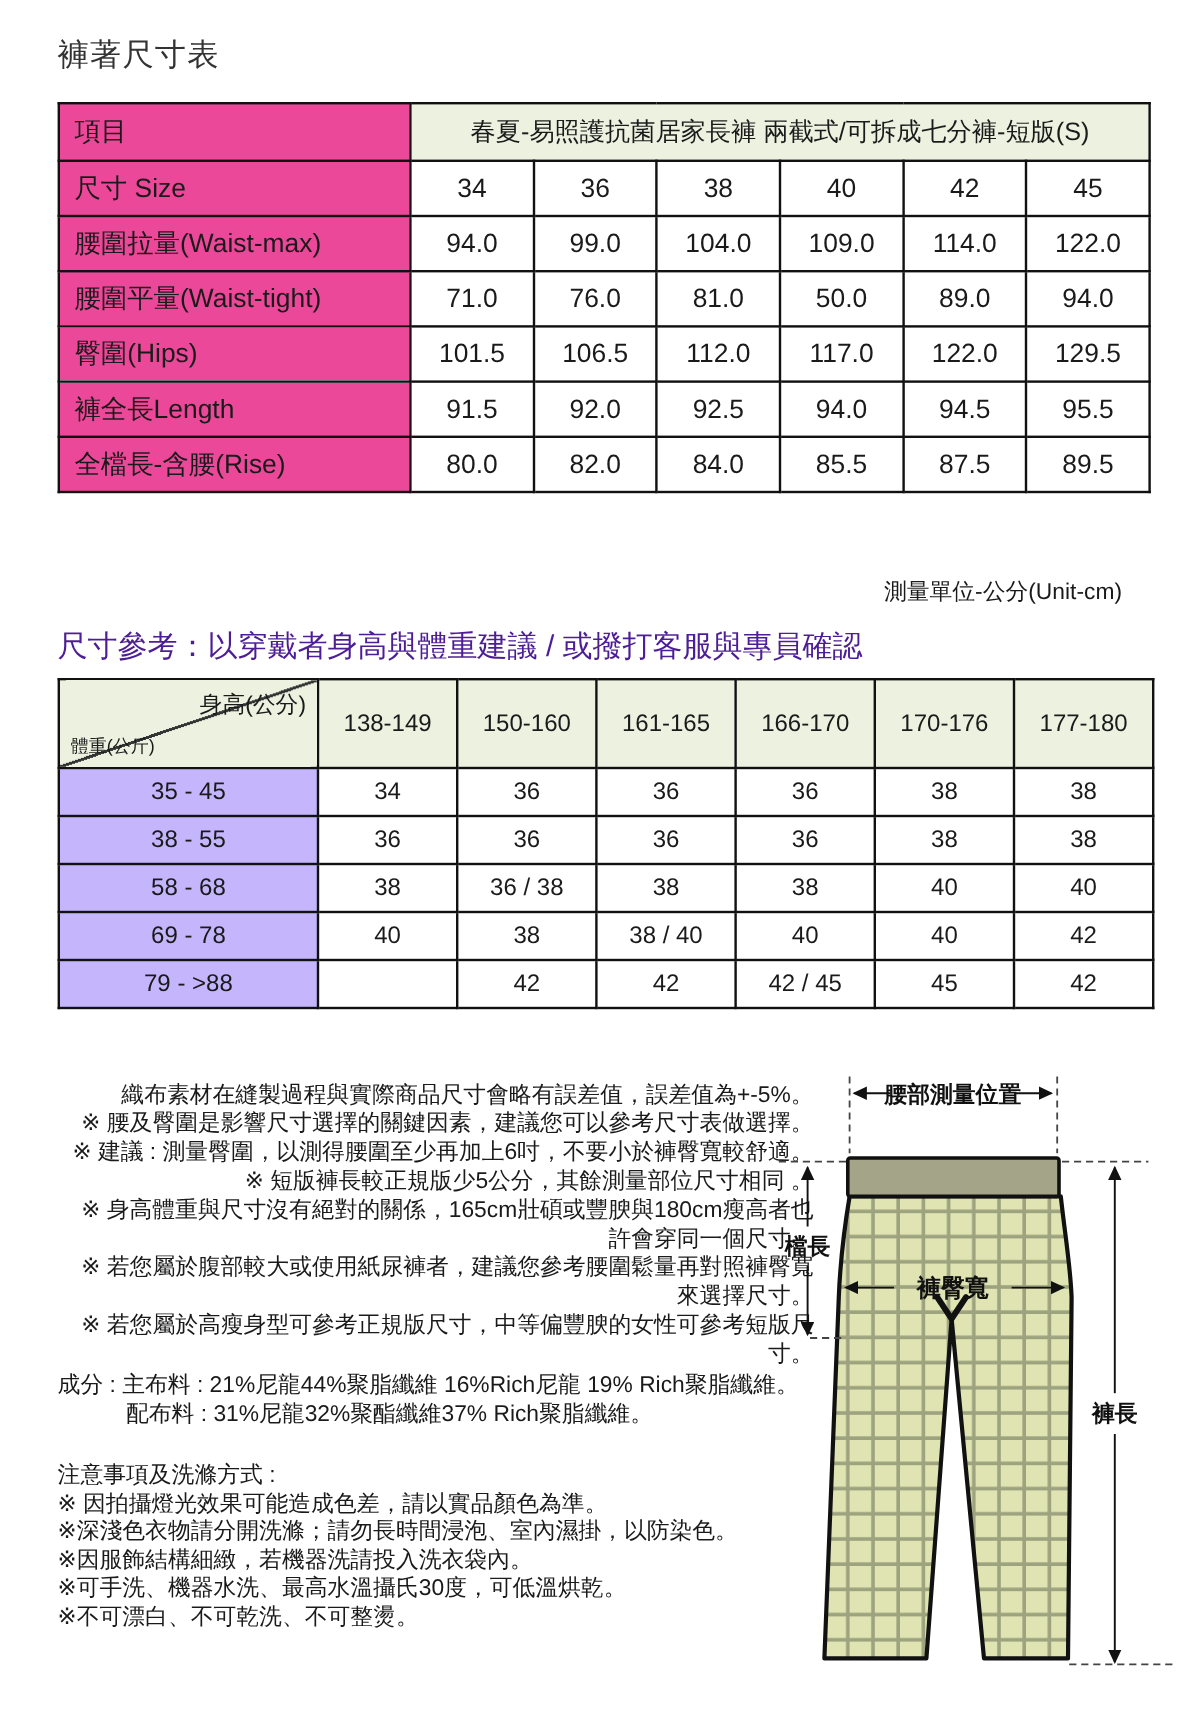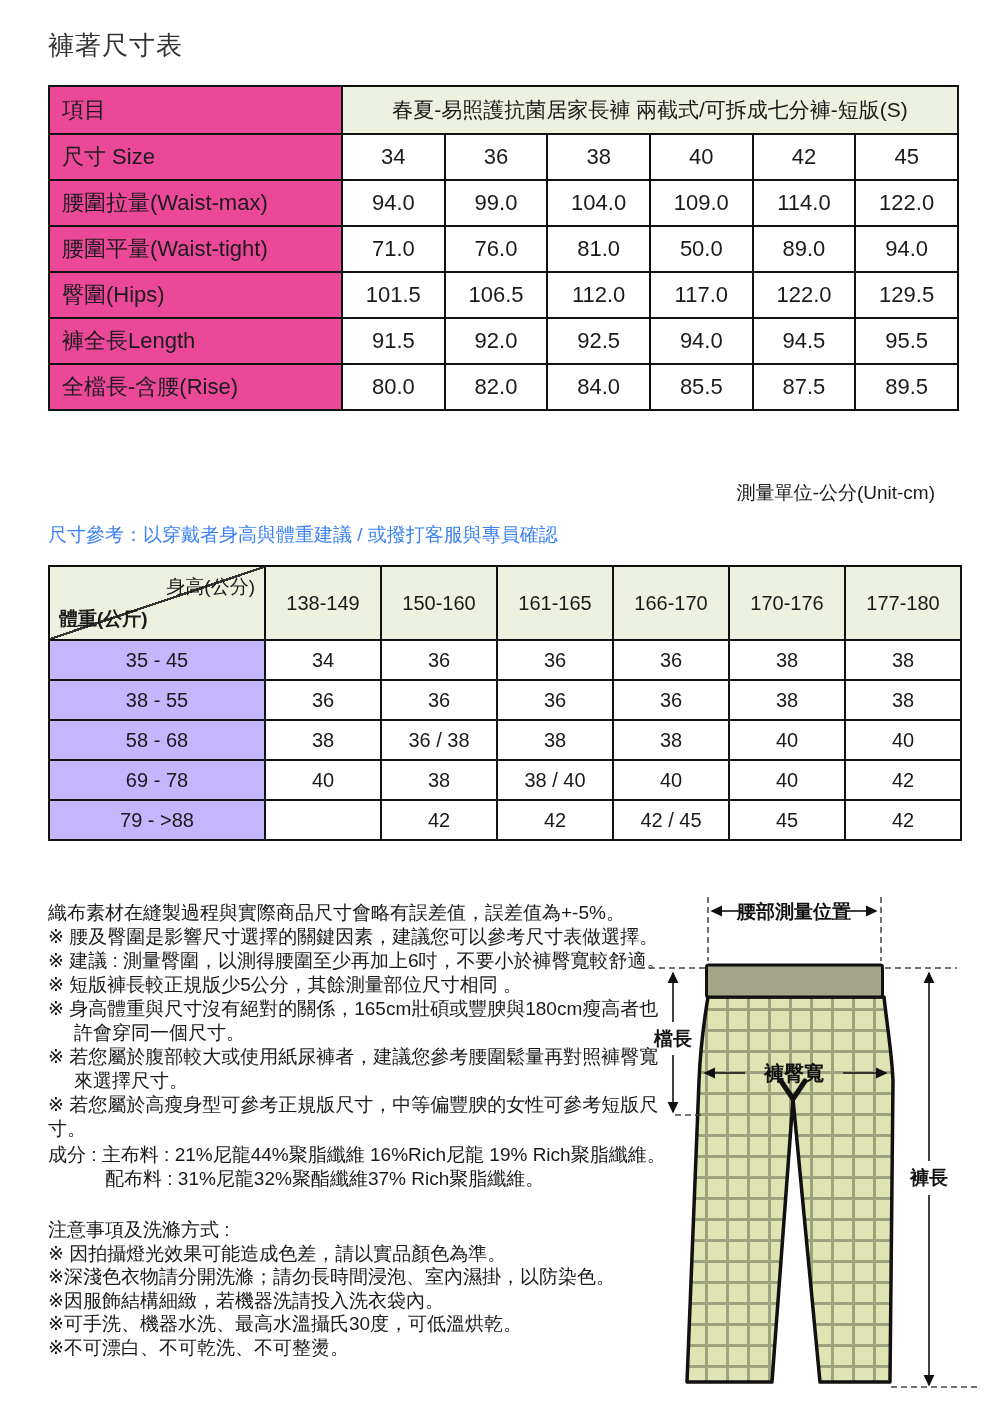--- a/index.html
+++ b/index.html
@@ -14,35 +14,35 @@
   .t1{left:48px;top:85px;width:911px;font-size:22px;}
   .t1 td{height:42px;text-align:center;}
   .t1 tr.hrow td{height:44px;}
   .t1 td.lab{text-align:left;padding-left:12px;background:#ec4899;}
   .t1 td.prod{background:#edf1e0;font-size:21px;}
   .t1 td.c{width:105px;}
   .t1 td.col0{width:278px;}
 
   .unit{position:absolute;top:446px;left:48px;width:887px;text-align:right;font-size:19px;margin-top:34px;}
 
-  .sec{position:absolute;left:48px;top:522px;font-size:19px;color:#3b82f6;}
+  .sec{position:absolute;left:48px;top:522px;font-size:25px;color:#4c1d95;}
 
   .t2{left:48px;top:565px;width:887px;font-size:20px;}
   .t2 td{height:36px;text-align:center;}
   .t2 td.hcol{background:#edf1e0;margin-top:16px;}
   .t2 td.wcol{background:#c4b5fd;}
   .t2 td.c{width:112px;}
   .t2 td.col0{width:212px;}
   .t2 td.diag{height:70px;position:relative;background:
      linear-gradient(to bottom right,#edf1e0 0%,#edf1e0 calc(50% - 1.2px),#333 calc(50% - 1.2px),#333 calc(50% + 1.2px),#edf1e0 calc(50% + 1.2px),#edf1e0 100%);}
   .t2 .cornerTR{position:absolute;top:7px;right:9px;font-size:19px;}
-  .t2 .cornerBL{position:absolute;bottom:7px;left:9px;font-size:19px;font-weight:bold;}
+  .t2 .cornerBL{position:absolute;bottom:7px;left:9px;font-size:15px;}
 
   .notes{position:absolute;left:48px;top:901px;width:630px;font-size:19px;}
-  .notes div{line-height:24px;}
+  .notes div{line-height:24px;text-align:right;}
   .notes div.ind{padding-left:26px;}
 
   .comp{position:absolute;left:48px;top:1143px;width:640px;font-size:19px;}
   .comp div{line-height:24px;}
   .comp .l2{padding-left:57px;}
 
   .care{position:absolute;left:48px;top:1218px;width:620px;font-size:19px;}
   .care div{line-height:23.5px;}
 
   .diagram{position:absolute;left:645px;top:885px;}

